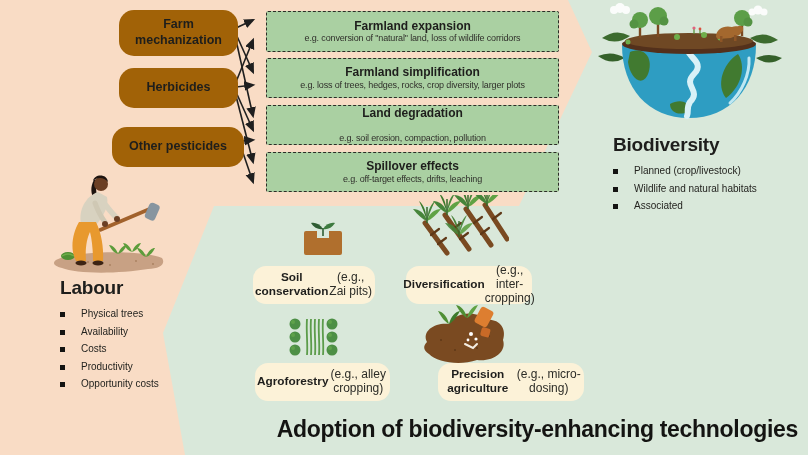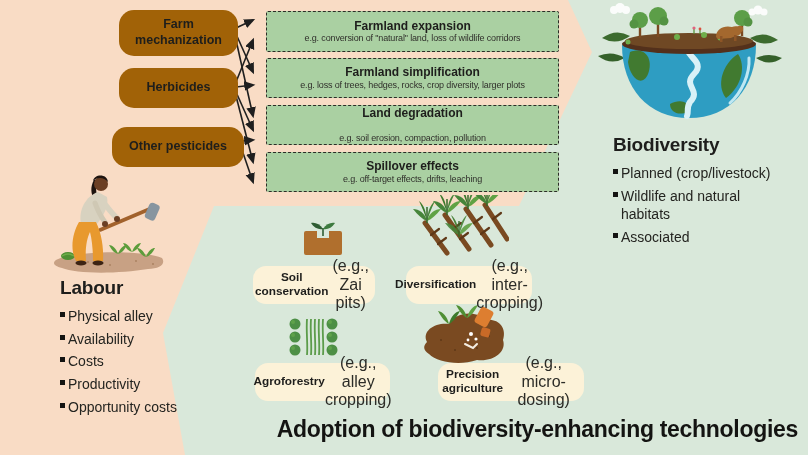--- a/index.html
+++ b/index.html
@@ -25,31 +25,31 @@
     background:#aad0a2;border:1.6px dashed #2c2c27;border-radius:2px;
     display:flex;flex-direction:column;align-items:center;justify-content:center;
     text-align:center;padding:17px 3px;margin-left:12px;
   }
   .impact .t{font-weight:bold;font-size:12px;line-height:1.2;}
   .impact .s{font-size:9px;letter-spacing:-0.15px;line-height:1.25;color:#30302b;}
 
   
   .sec-title{position:absolute;font-weight:bold;font-size:19px;letter-spacing:-0.2px;}
   .blist{position:absolute;display:flex;flex-direction:column;}
-  .bitem{display:flex;gap:3px;font-size:14px;line-height:1.3;margin-bottom:4.5px;color:#242420;}
+  .bitem{display:flex;gap:16px;font-size:10px;line-height:1.3;margin-bottom:4.5px;color:#242420;}
   .bsq{flex:0 0 auto;width:5px;height:5px;background:#141412;margin-top:5px;}
 
   
   .tech{
     position:absolute;background:#fcf2d8;border-radius:13px;box-sizing:border-box;
     display:flex;align-items:center;justify-content:center;
     text-align:center;padding:2px 2px;
   }
   .tech .t{font-weight:bold;font-size:11.8px;line-height:1.15;}
-  .tech .s{font-size:16px;line-height:1.15;color:#2c2c27;text-align:center;}
+  .tech .s{font-size:12px;line-height:1.15;color:#2c2c27;text-align:center;}
 
   .icon-abs{position:absolute;}
 
   .footer-title{
     position:absolute;left:192px;top:416px;width:606px;text-align:right;
     font-weight:bold;font-size:23px;letter-spacing:-0.3px;color:#141412;
   }
 </style>
 </head>
 <body>
@@ -189,21 +189,21 @@
     <circle cx="57" cy="52" r="3" fill="#6b3f24"></circle>
     <path d="M31,50 C24,62 22,78 28,89 L38,89 C37,76 39,66 42,60 C44,68 45,78 45,89 L55,89 C56,72 52,58 48,50 Z" fill="#e8992e"></path>
     <ellipse cx="33" cy="91" rx="5.5" ry="2.6" fill="#3c2313"></ellipse>
     <ellipse cx="50" cy="91" rx="5.5" ry="2.6" fill="#3c2313"></ellipse>
   </svg>
 
   <div class="sec-title" style="left:60px;top:277px;">Labour</div>
   <div class="blist" style="left:60px;top:307px;width:150px;">
     <div class="bitem">
       <span class="bsq"></span>
-      <span>Physical alley</span>
+      <span>Physical trees</span>
     </div>
     <div class="bitem">
       <span class="bsq"></span>
       <span>Availability</span>
     </div>
     <div class="bitem">
       <span class="bsq"></span>
       <span>Costs</span>
     </div>
     <div class="bitem">

